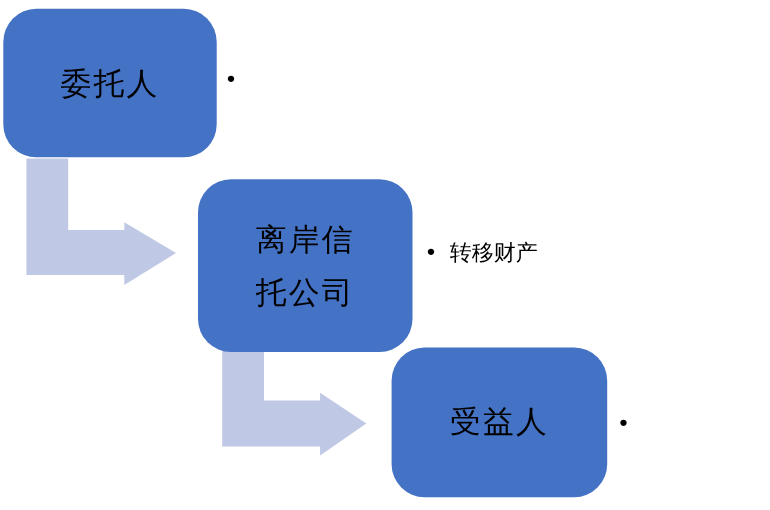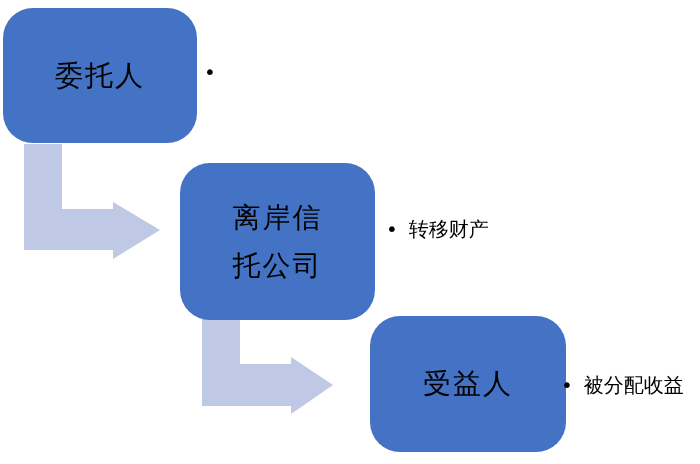--- a/index.html
+++ b/index.html
@@ -71,31 +71,30 @@
 
   <div class="node node1" style="background-color: rgb(68, 114, 196);">
     <span class="line">委托人</span>
   </div>
 
   <div class="node node2" style="background-color: rgb(68, 114, 196);">
     <span class="line">离岸信</span>
     <span class="line">托公司</span>
   </div>
 
-  <div class="node node3" style="background-color: rgb(68, 114, 196); margin-left: 14px;">
+  <div class="node node3" style="background-color: rgb(68, 114, 196);">
     <span class="line">受益人</span>
   </div>
 
   <div class="bullet bullet1">
     <span class="dot">•</span>
   </div>
 
   <div class="bullet bullet2">
     <span class="dot">•</span>
     <span class="bullet-text">转移财产</span>
   </div>
 
   <div class="bullet bullet3">
     <span class="dot">•</span>
-    <span class="bullet-text">被分配收益</span>
   </div>
 
 </div>
 
 </body></html>

